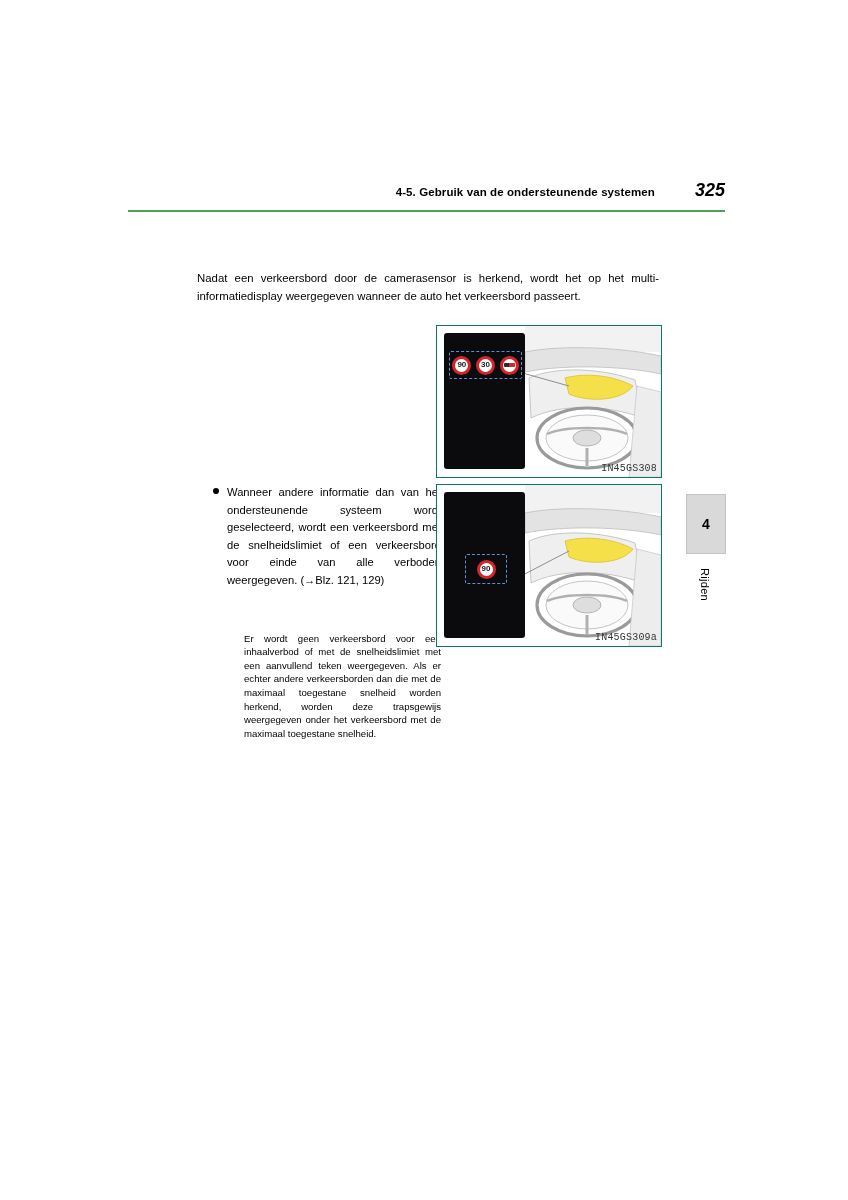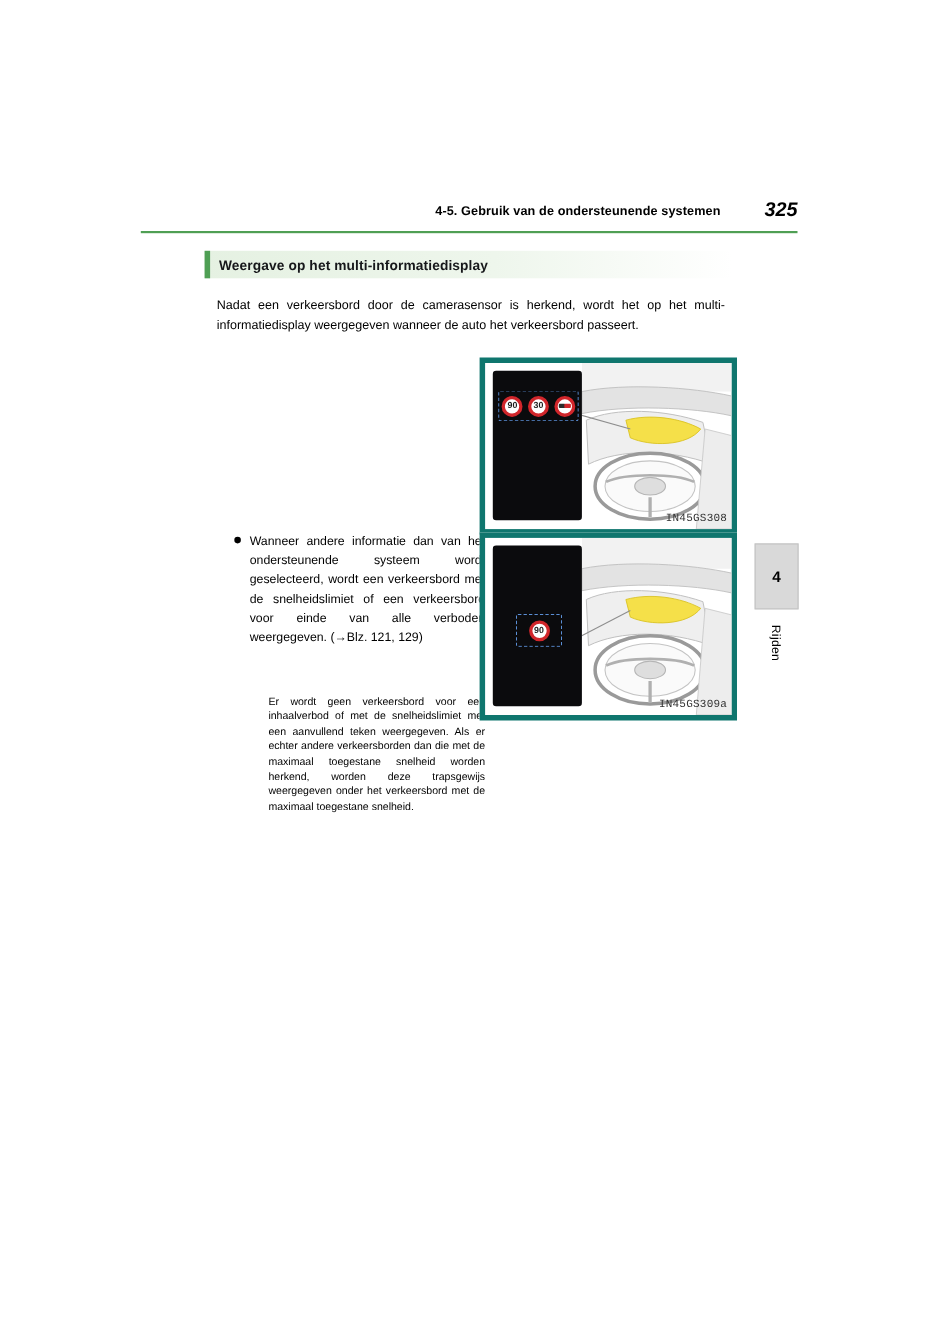--- a/index.html
+++ b/index.html
@@ -130,21 +130,21 @@
     width: 197px;
     font-size: 9.6px;
     line-height: 13.6px;
     text-align: justify;
     color: #000;
   }
 
   
   .figure {
     position: absolute;
-    border: 5px solid #0f766e;
+    border: 1px solid #0f766e;
     background: #ffffff;
     overflow: hidden;
   }
   #figure-1 { left: 436px; top: 325px; width: 224px; height: 151px; }
   #figure-2 { left: 436px; top: 484px; width: 224px; height: 161px; }
 
   .fig-inner { position: absolute; left: 0; top: 0; right: 0; bottom: 0; }
 
   
   .dash {
@@ -277,24 +277,20 @@
 <body>
 
 <div class="page">
 
   <div class="header">
     <div class="header-title">4-5. Gebruik van de ondersteunende systemen</div>
     <div class="header-pageno">325</div>
     <div class="header-rule"></div>
   </div>
 
-  <div class="section-bar">
-    <div class="section-bar-accent"></div>
-    <div class="section-bar-title">Weergave op het multi-informatiedisplay</div>
-  </div>
 
   <p class="intro">Nadat een verkeersbord door de camerasensor is herkend, wordt het op het multi-informatiedisplay weergegeven wanneer de auto het verkeersbord passeert.</p>
 
 
   <div class="bullet-block" id="bullet-2">
     <span class="dot"></span>
     <span class="btext">Wanneer andere informatie dan van het ondersteunende systeem wordt geselecteerd, wordt een verkeersbord met de snelheidslimiet of een verkeersbord voor einde van alle verboden weergegeven. (→Blz. 121, 129)</span>
   </div>
 
   <p class="bullet-sub">Er wordt geen verkeersbord voor een inhaalverbod of met de snelheidslimiet met een aanvullend teken weergegeven. Als er echter andere verkeersborden dan die met de maximaal toegestane snelheid worden herkend, worden deze trapsgewijs weergegeven onder het verkeersbord met de maximaal toegestane snelheid.</p>

